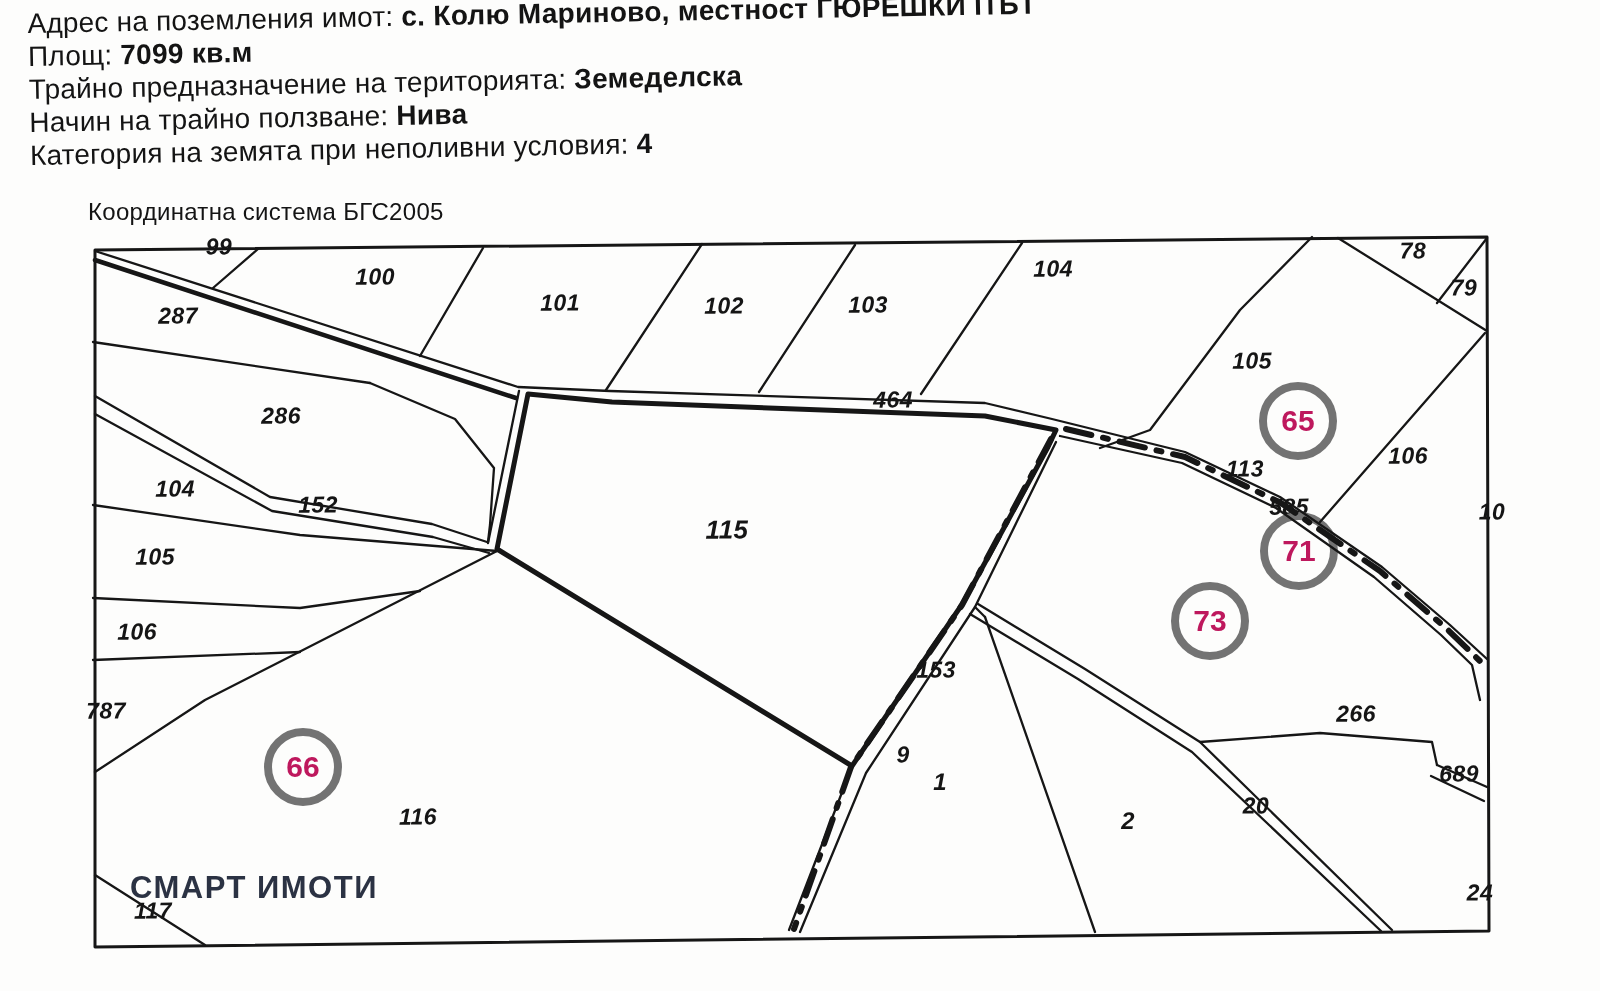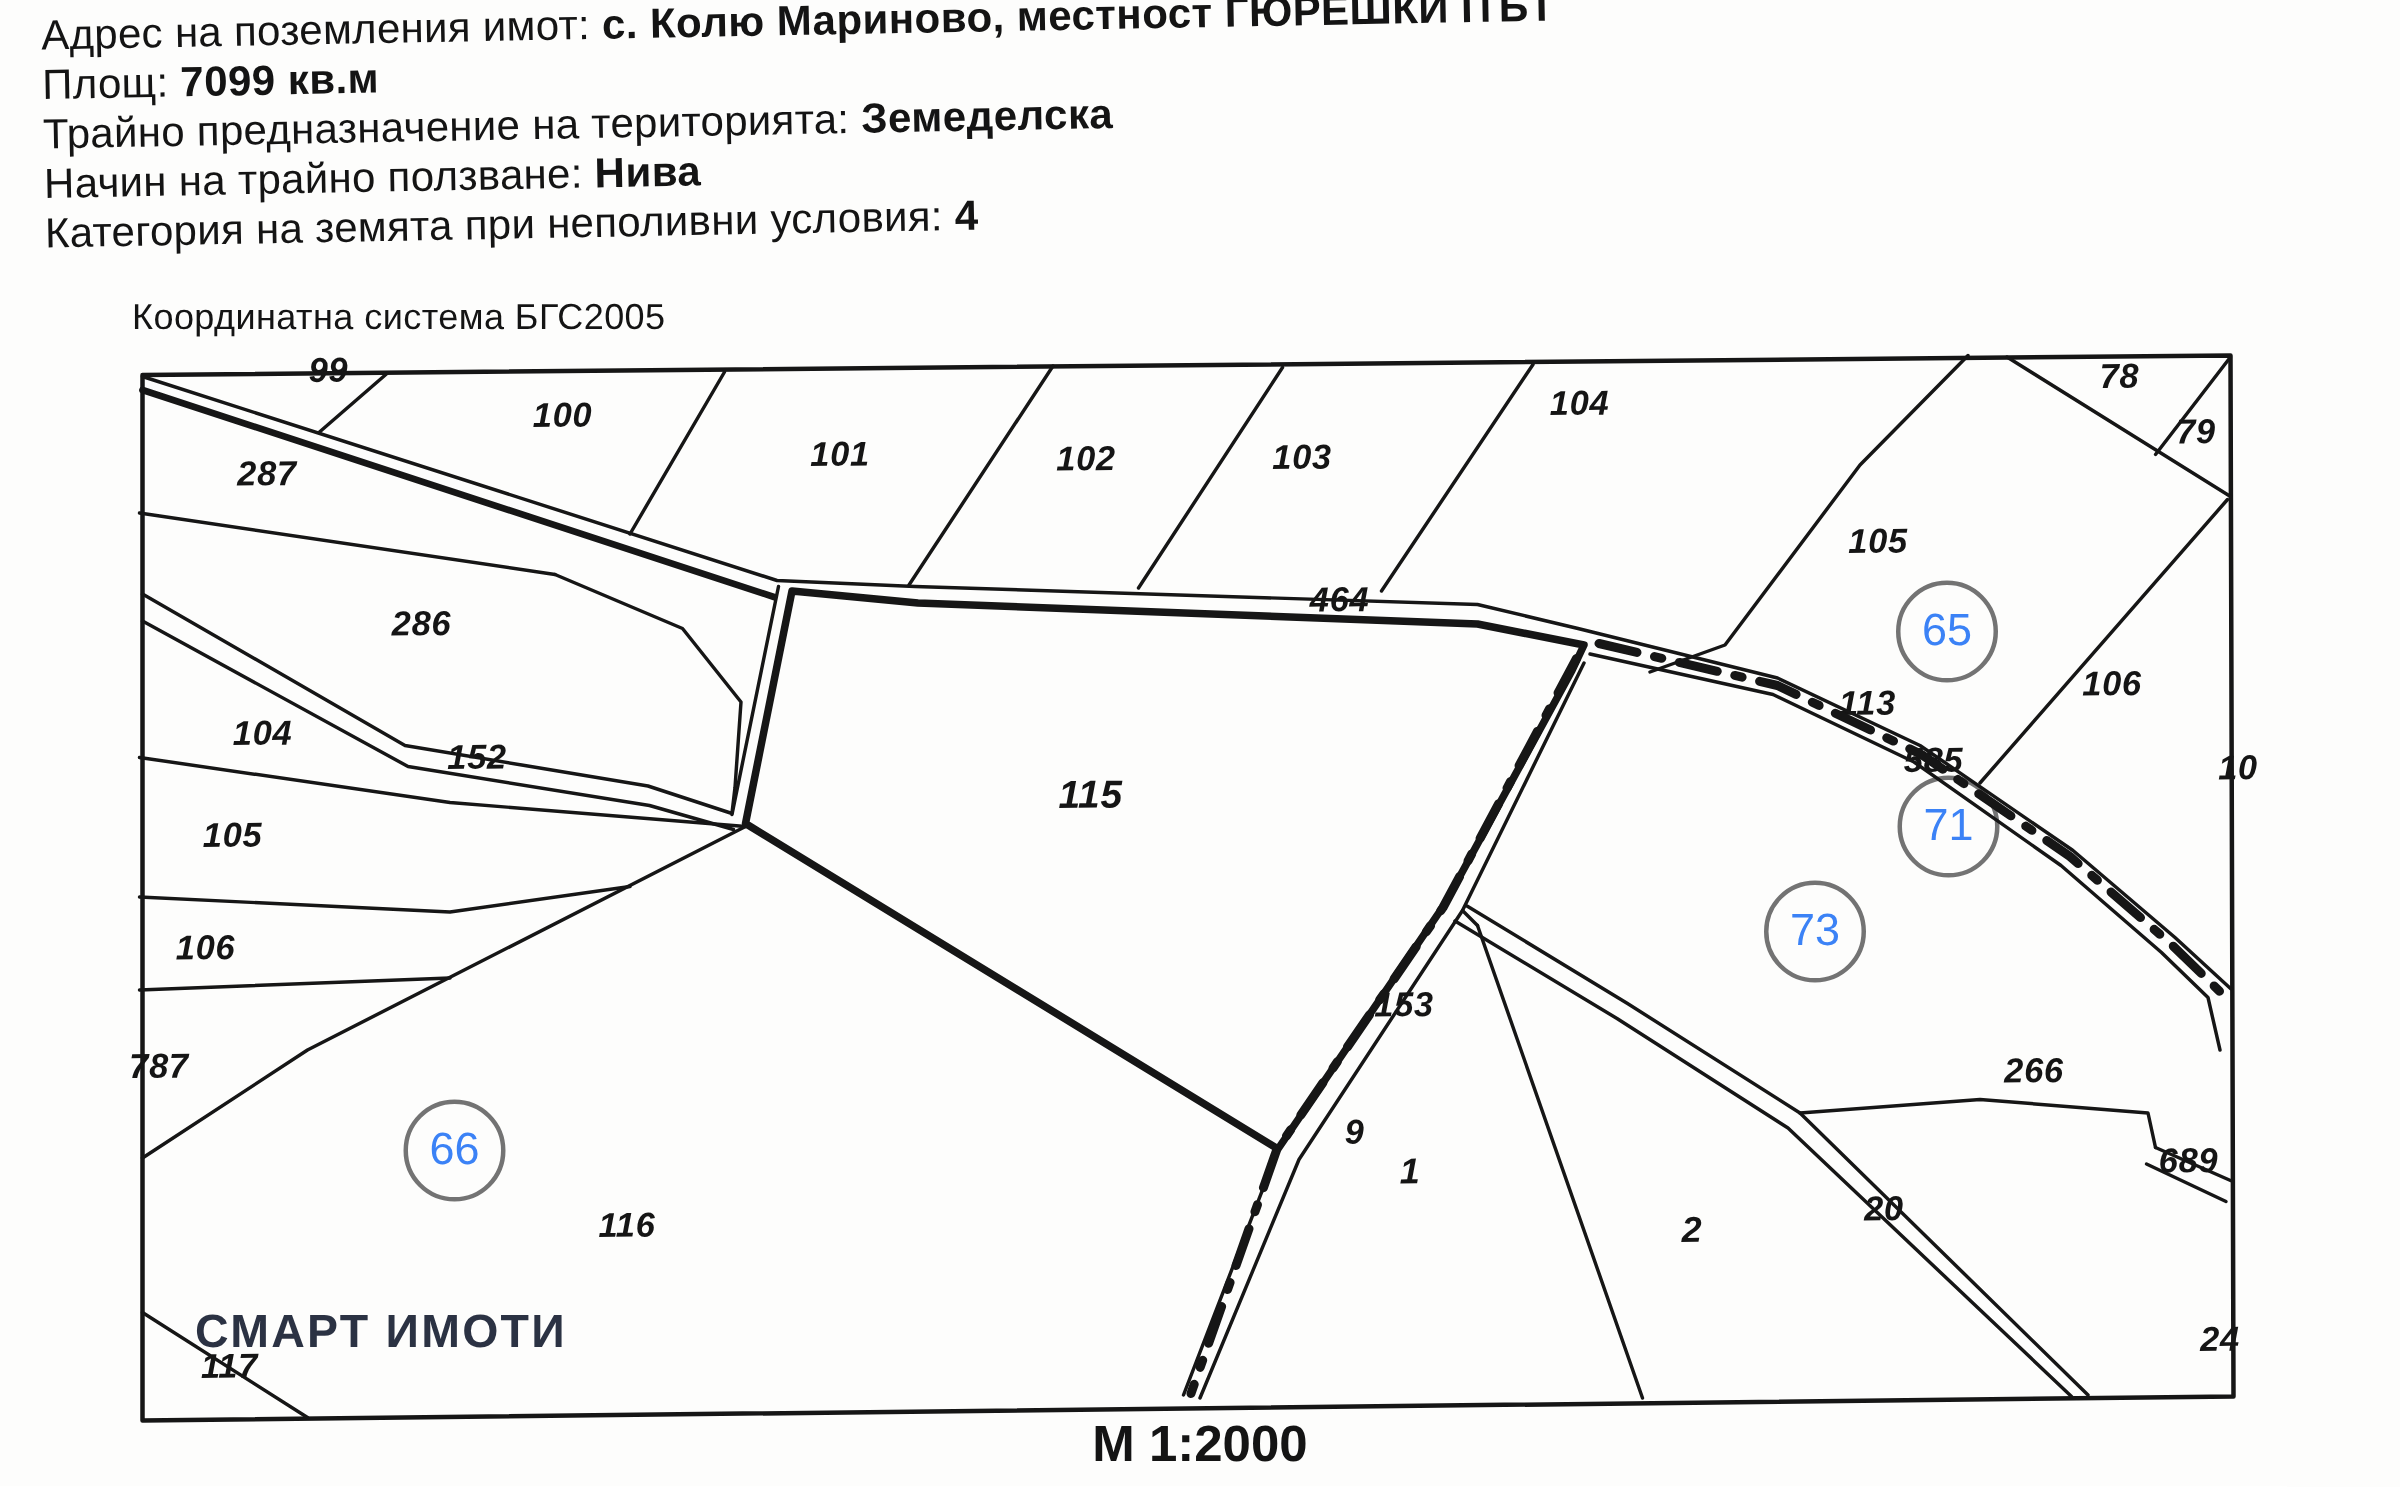--- a/index.html
+++ b/index.html
@@ -13,23 +13,23 @@
   .hline{font-size:28px;line-height:33px;white-space:nowrap;letter-spacing:.2px;}
   .hline b{letter-spacing:.3px;}
   
   .map-title{position:absolute;left:88px;top:198px;font-size:24px;letter-spacing:.3px;}
   .map-svg{position:absolute;left:0;top:0;z-index:3;pointer-events:none;}
   .labels{position:absolute;left:0;top:0;width:100%;height:100%;z-index:2;border-radius:25px;}
   .plabel{position:absolute;transform:translate(-50%,-50%) rotate(-0.5deg);
           font-weight:bold;font-style:italic;font-size:23px;white-space:nowrap;
           letter-spacing:.5px;color:#151515;}
   .circled{position:absolute;transform:translate(-50%,-50%);width:62px;height:62px;
-           border:3px solid #737373;border-radius:50%;display:flex;align-items:center;
-           justify-content:center;font-weight:normal;font-size:30px;font-style:normal;
-           color:#3b82f6;background:transparent;}
+           border:8px solid #737373;border-radius:50%;display:flex;align-items:center;
+           justify-content:center;font-weight:bold;font-size:30px;font-style:normal;
+           color:#be185d;background:transparent;}
   .watermark{position:absolute;left:130px;top:870px;z-index:4;font-weight:bold;
              font-size:31px;letter-spacing:1.5px;opacity:.88;}
   .scale{position:absolute;left:710px;top:944px;width:180px;text-align:center;z-index:4;
          font-weight:bold;font-size:34px;}
 </style>
 </head>
 <body>
 
 <div class="page">
 
@@ -131,15 +131,14 @@
 
       <g stroke-width="6" stroke-dasharray="26 12 5 12">
         <path d="M1066,429 L1185,457 L1281,503 L1380,571 L1447,629 L1483,664"></path>
         <path d="M1051,439 L962,605 L851,767 L794,929"></path>
       </g>
     </g>
   </svg>
 
   <div class="watermark" style="color: #0f172a;">СМАРТ ИМОТИ</div>
 
-  <div class="scale">М 1:2000</div>
 
 </div>
 
 </body></html>

